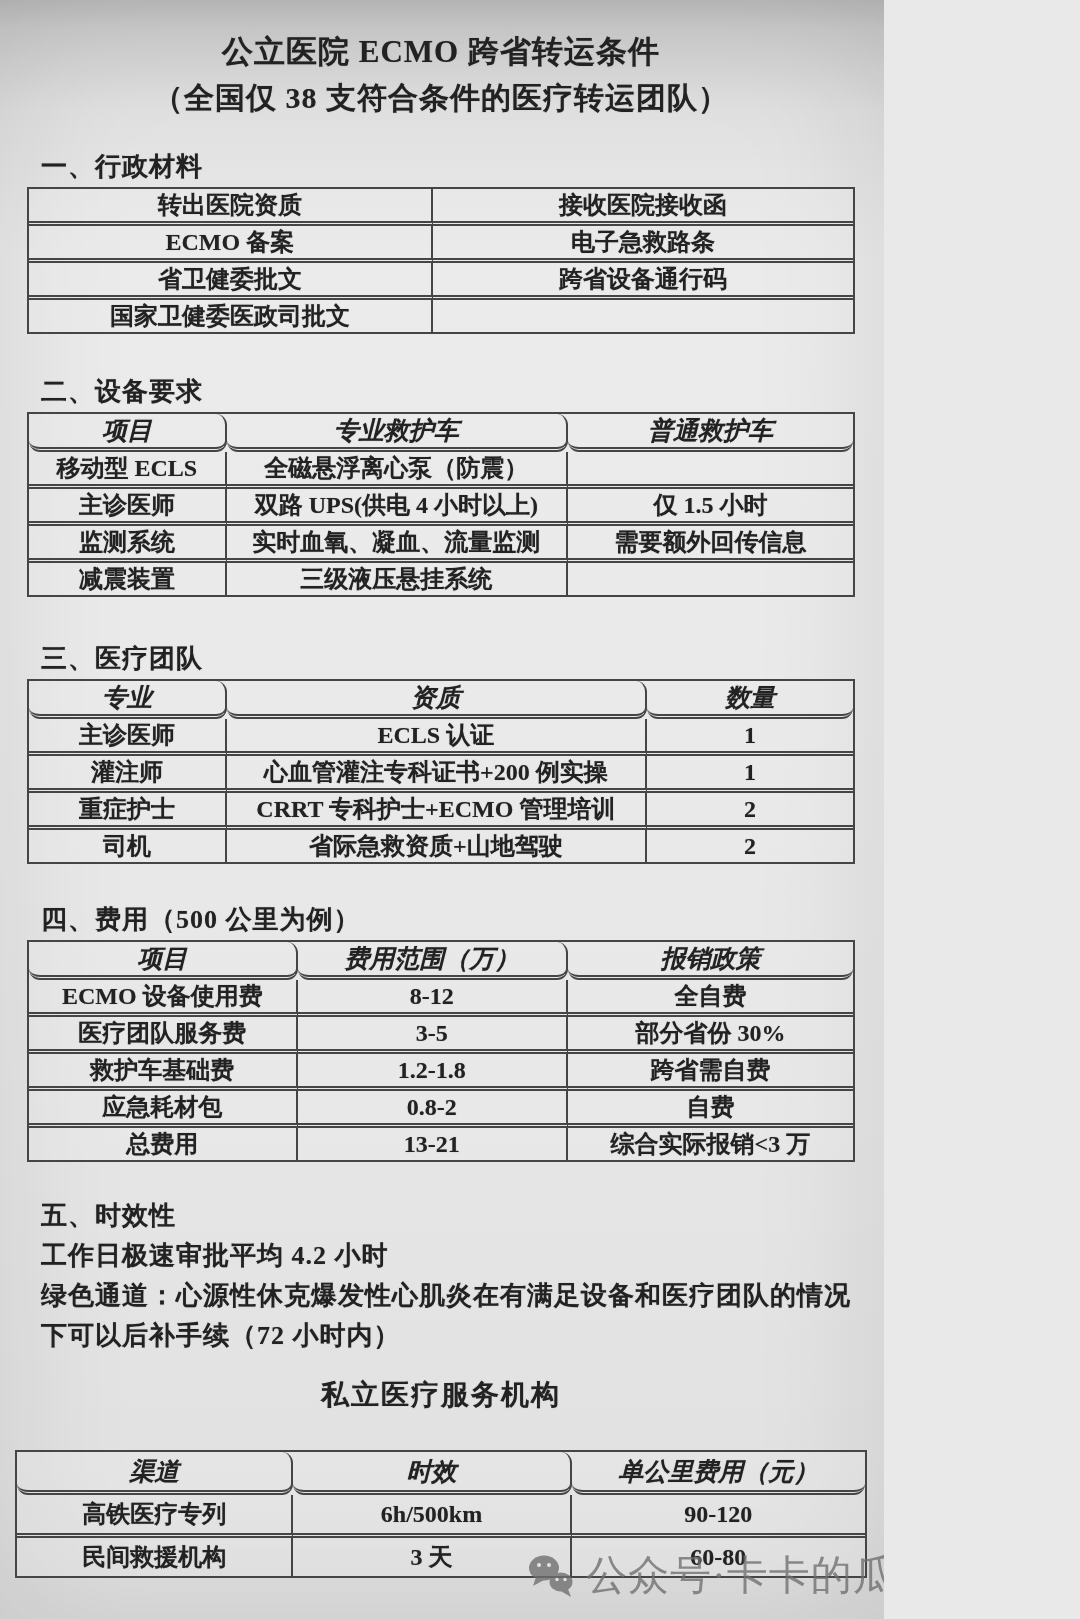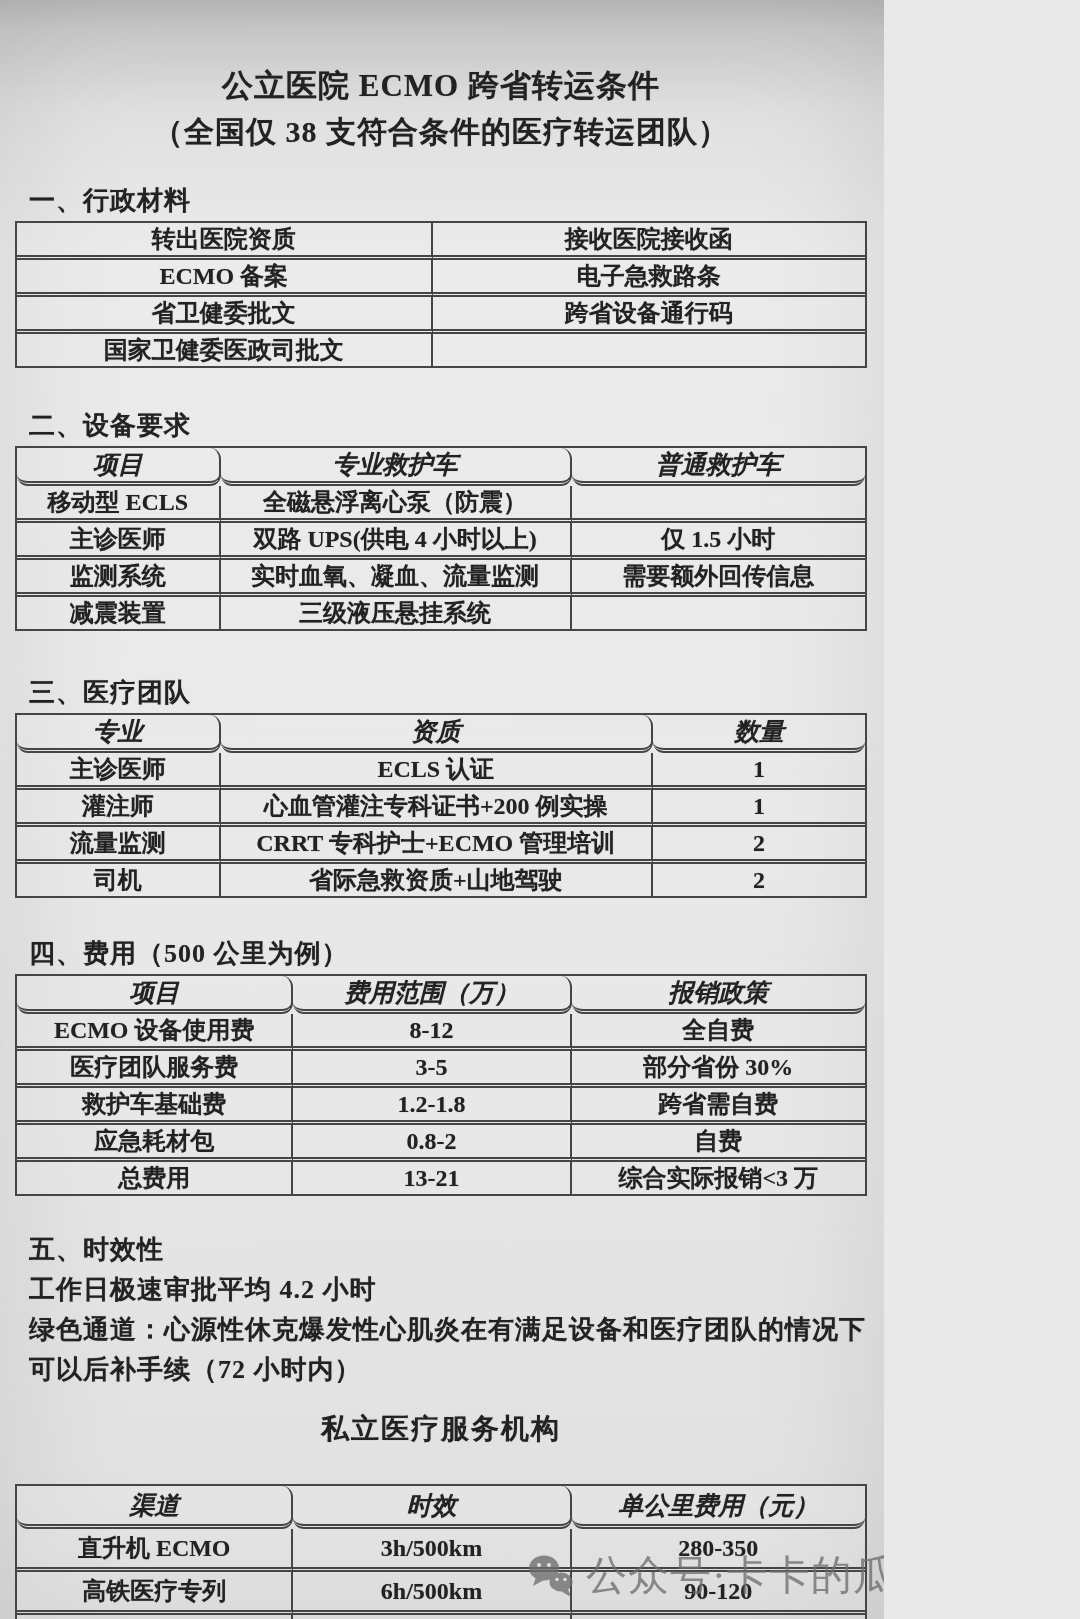--- a/index.html
+++ b/index.html
@@ -5,21 +5,21 @@
   html, body { margin: 0; padding: 0; }
   body {
     width: 1080px; height: 1619px; overflow: hidden;
     background: #e9e9e9;
     font-family: "Liberation Serif", "DejaVu Serif", serif;
   }
   .page {
     position: relative;
     width: 884px; height: 1619px;
     box-sizing: border-box;
-    padding: 67px 17px 0 15px;
+    padding: 33px 17px 0 15px;
     overflow: hidden;
     color: #222222;
     background:
       linear-gradient(180deg,
         #bdbdbd 0px, #cdcdcd 30px, #e0e0e0 110px, #ebebeb 260px,
         #eaeaea 700px, #e6e6e6 1100px, #e2e2e2 1450px, #dedede 1619px);
     box-shadow: inset 0 0 140px rgba(0,0,0,0.10);
     text-shadow: 0 0 1px rgba(20,20,20,0.35);
   }
   .title, .subtitle {
@@ -27,21 +27,21 @@
     font-size: 31px; line-height: 38px; margin: 0;
     letter-spacing: 1px;
   }
   .title { margin-bottom: 8px; }
   .subtitle { font-size: 30px; }
   h2.sec {
     font-size: 26px; font-weight: 700;
     line-height: 32px; margin: 0 0 4px 14px;
     letter-spacing: 1px;
   }
-  section { margin: 0; }
+  section { margin: 12px; }
   #sec-admin { margin-top: 34px; }
   #sec-equip { margin-top: 42px; }
   #sec-team  { margin-top: 46px; }
   #sec-cost  { margin-top: 40px; }
   #sec-time  { margin-top: 38px; }
 
   table.doc {
     width: 100%;
     border-collapse: separate; border-spacing: 0;
     border: 2px solid #454545;
@@ -180,21 +180,21 @@
             <td>主诊医师</td>
             <td>ECLS 认证</td>
             <td>1</td>
           </tr>
           <tr>
             <td>灌注师</td>
             <td>心血管灌注专科证书+200 例实操</td>
             <td>1</td>
           </tr>
           <tr>
-            <td>流量监测</td>
+            <td>重症护士</td>
             <td>CRRT 专科护士+ECMO 管理培训</td>
             <td>2</td>
           </tr>
           <tr>
             <td>司机</td>
             <td>省际急救资质+山地驾驶</td>
             <td>2</td>
           </tr>
         </tbody>
       </table>
@@ -260,25 +260,20 @@
       </colgroup>
       <thead>
         <tr>
           <th>渠道</th>
           <th>时效</th>
           <th>单公里费用（元）</th>
         </tr>
       </thead>
       <tbody>
         <tr>
-          <td>直升机 ECMO</td>
-          <td>3h/500km</td>
-          <td>280-350</td>
-        </tr>
-        <tr>
           <td>高铁医疗专列</td>
           <td>6h/500km</td>
           <td>90-120</td>
         </tr>
         <tr>
           <td>民间救援机构</td>
           <td>3 天</td>
           <td>60-80</td>
         </tr>
       </tbody>

